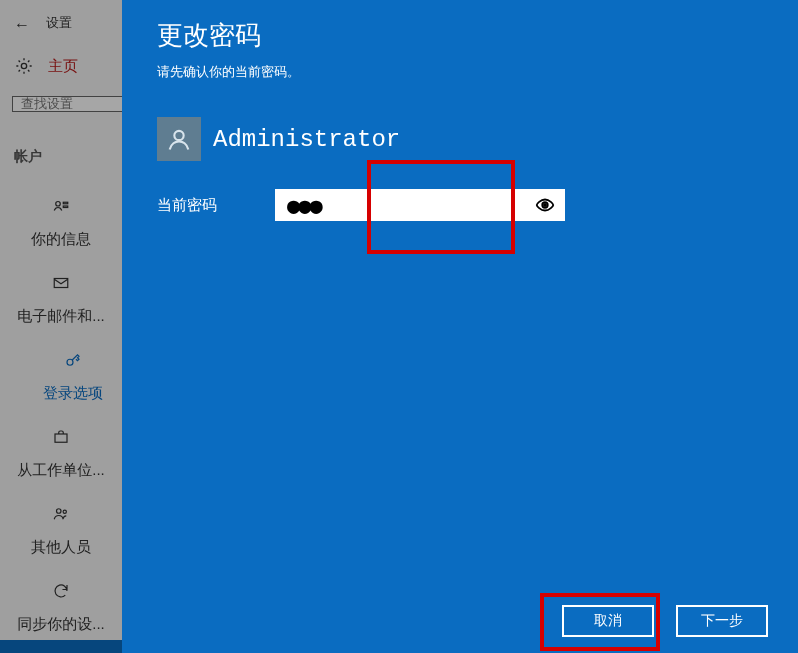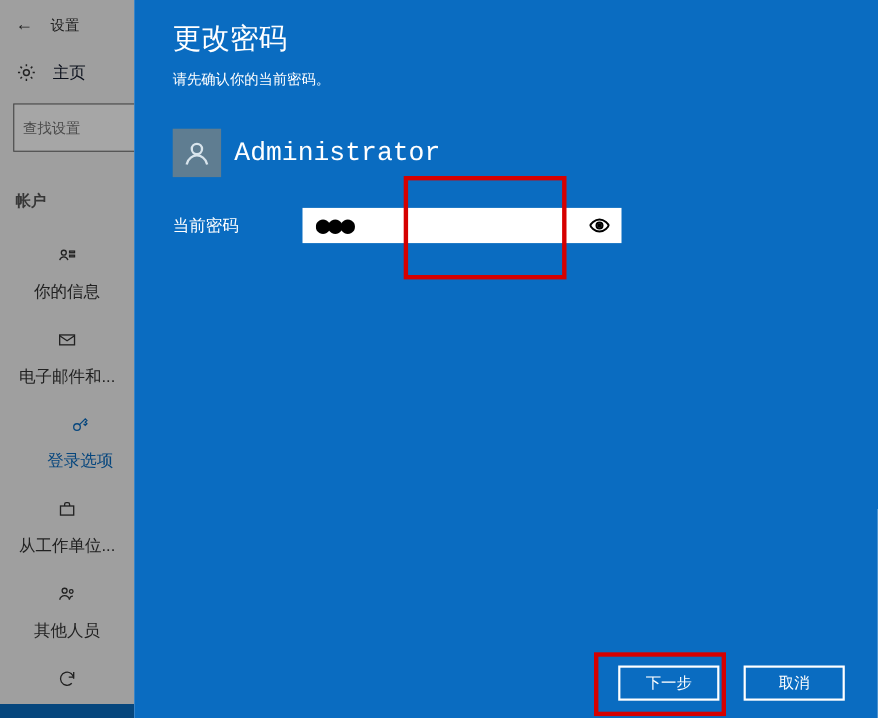--- a/index.html
+++ b/index.html
@@ -41,31 +41,31 @@
   .back-arrow {
     font-size: 16px;
     line-height: 1;
   }
   .home-row {
     display: flex;
     align-items: center;
     gap: 14px;
     padding: 20px 14px 18px 14px;
     font-size: 15px;
-    color: #0f172a;
+    color: #b91c1c;
   }
   .gear {
     width: 20px; height: 20px;
   }
   .search-wrap {
     padding: 0 12px 0 12px;
   }
   .search-box {
     width: 166px;
-    height: 44px;
+    height: 16px;
     border: 1px solid #666;
     background: #fff;
     font-size: 13px;
     padding: 0 8px;
     color: #888;
   }
   .section-heading {
     font-size: 14px;
     color: #555;
     padding: 36px 14px 18px 14px;
@@ -324,18 +324,18 @@
           <path d="M12 6c-5 0-9 5-9 6s4 6 9 6 9-5 9-6-4-6-9-6zm0 9a3 3 0 110-6 3 3 0 010 6z" fill="none" stroke="#000" stroke-width="2"></path>
           <circle cx="12" cy="12" r="2.2"></circle>
         </svg>
       </span>
     </div>
   </div>
 
   <div class="hi-box-1"></div>
 
   <div class="button-row">
+    <button class="btn">取消</button>
     <button class="btn">下一步</button>
-    <button class="btn">取消</button>
   </div>
 
   <div class="hi-box-2"></div>
 </div>
 
 </body></html>

